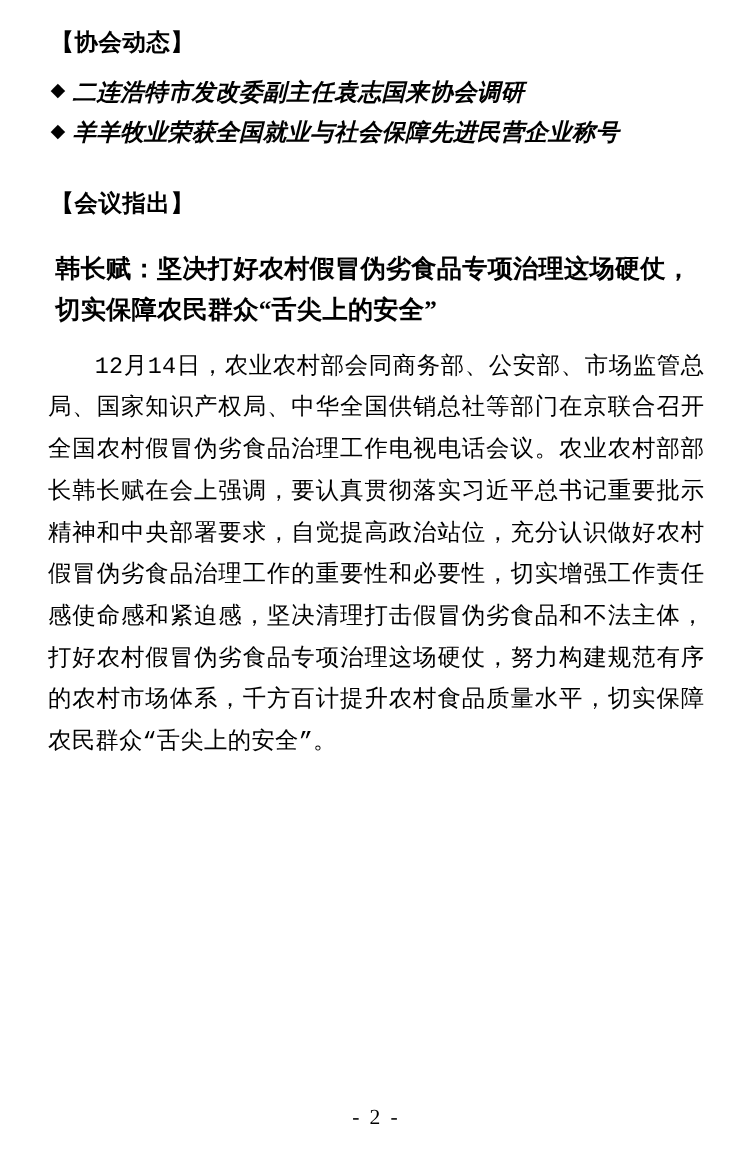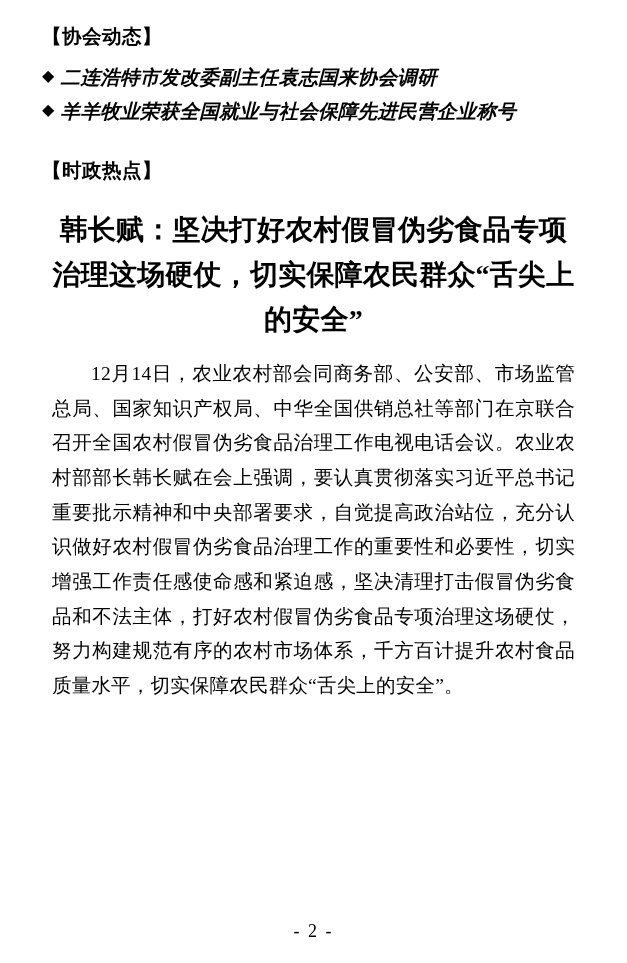--- a/index.html
+++ b/index.html
@@ -59,40 +59,41 @@
     line-height: 1.85;
     margin-right: 6px;
   }
   .bullet-text {
     flex: 1 1 auto;
     font-style: italic;
   }
 
   
   .article-title {
-    font-size: 28px;
+    font-size: 21px;
     font-weight: bold;
-    text-align: center;
+    text-align: left;
     line-height: 1.62;
     margin: 22px 6px 0 6px;
     letter-spacing: 0.2px;
   }
 
   
   .body-text {
     margin-top: 14px;
   }
   .para {
     font-size: 19.5px;
     line-height: 1.78;
     text-align: justify;
     text-justify: inter-ideograph;
     text-indent: 2em;
-    margin: 12px;
+    margin: 0;
     letter-spacing: 0.2px;
+    font-family: Liberation Mono, monospace;
   }
   .para + .para {
     margin-top: 2px;
   }
 
   
   .page-number {
     position: absolute;
     left: 0;
     right: 0;
@@ -113,21 +114,21 @@
     <li class="bullet-item">
       <span class="bullet-marker">◆</span>
       <span class="bullet-text">二连浩特市发改委副主任袁志国来协会调研</span>
     </li>
     <li class="bullet-item">
       <span class="bullet-marker">◆</span>
       <span class="bullet-text">羊羊牧业荣获全国就业与社会保障先进民营企业称号</span>
     </li>
   </ul>
 
-  <h2 class="section-heading second">【时政热点】</h2>
+  <h2 class="section-heading second">【会议指出】</h2>
 
   <h1 class="article-title">韩长赋：坚决打好农村假冒伪劣食品专项治理这场硬仗，切实保障农民群众“舌尖上的安全”</h1>
 
   <div class="body-text">
     <p class="para">12月14日，农业农村部会同商务部、公安部、市场监管总局、国家知识产权局、中华全国供销总社等部门在京联合召开全国农村假冒伪劣食品治理工作电视电话会议。农业农村部部长韩长赋在会上强调，要认真贯彻落实习近平总书记重要批示精神和中央部署要求，自觉提高政治站位，充分认识做好农村假冒伪劣食品治理工作的重要性和必要性，切实增强工作责任感使命感和紧迫感，坚决清理打击假冒伪劣食品和不法主体，打好农村假冒伪劣食品专项治理这场硬仗，努力构建规范有序的农村市场体系，千方百计提升农村食品质量水平，切实保障农民群众“舌尖上的安全”。</p>
   </div>
 
   <div class="page-number">- 2 -</div>
 
 </div>

